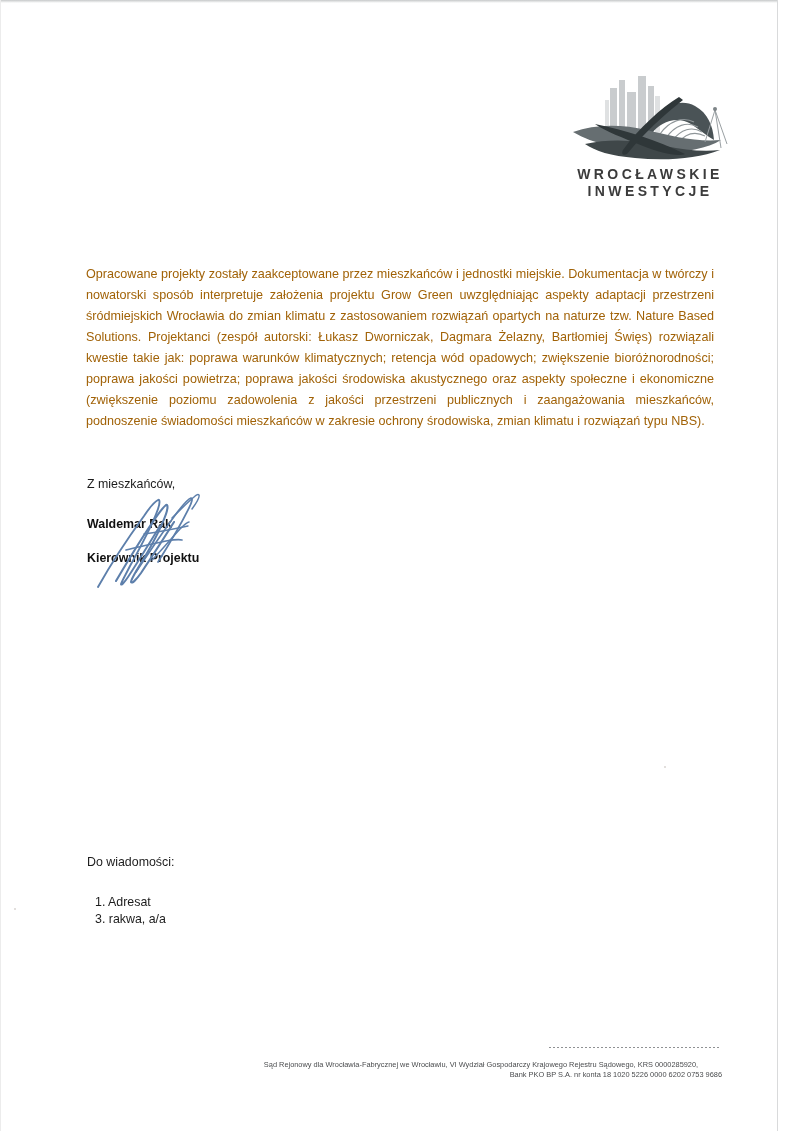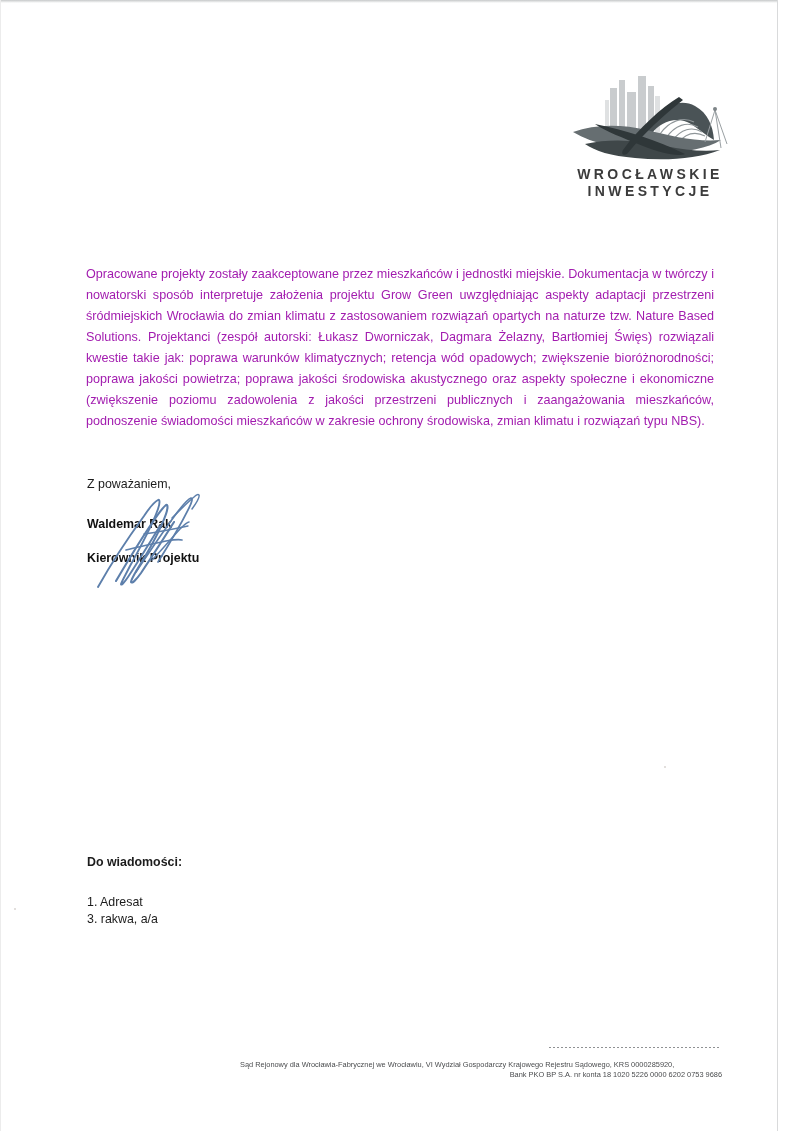--- a/index.html
+++ b/index.html
@@ -70,21 +70,21 @@
   }
 
   
   #body-paragraph {
     position: absolute;
     left: 86px;
     top: 264px;
     width: 628px;
     font-size: 12.6px;
     line-height: 21px;
-    color: #a21caf;
+    color: #a16207;
     text-align: justify;
     font-family: "Liberation Sans", sans-serif;
   }
 
   
   #signature-block {
     position: absolute;
     left: 87px;
     top: 474px;
     width: 300px;
@@ -119,23 +119,23 @@
 
   
   #cc-block {
     position: absolute;
     left: 87px;
     top: 852px;
     width: 300px;
     font-size: 12.4px;
     color: #1c1c1c;
   }
-  #cc-heading { line-height: 20px; font-weight: bold; }
+  #cc-heading { line-height: 20px; }
   #cc-list {
-    margin: 22px 0 0 0;
+    margin: 22px 0 0 8px;
     padding: 0;
     list-style: none;
     line-height: 17px;
   }
 
   
   #footer-dots {
     position: absolute;
     left: 548px;
     top: 1046px;
@@ -149,21 +149,21 @@
   #footer-text {
     position: absolute;
     left: 240px;
     top: 1060px;
     width: 482px;
     font-size: 7.4px;
     line-height: 9.6px;
     color: #4a4c4e;
     font-family: "Liberation Sans", sans-serif;
   }
-  .footer-line-1 { text-align: left; }
+  .footer-line-1 { text-align: center; }
   .footer-line-2 { text-align: center; }
   .footer-line-3 { text-align: right; }
 </style>
 </head>
 <body>
 
 <div id="page">
 
   <div class="scan-edge-top"></div>
   <div class="scan-edge-left"></div>
@@ -208,21 +208,21 @@
       </g>
       <circle cx="150" cy="43" r="2" fill="#7d8487"></circle>
     </svg>
     <div class="logo-word">WROCŁAWSKIE</div>
     <div class="logo-word">INWESTYCJE</div>
   </div>
 
   <div id="body-paragraph">Opracowane projekty zostały zaakceptowane przez mieszkańców i jednostki miejskie. Dokumentacja  w twórczy i nowatorski sposób interpretuje założenia projektu Grow Green uwzględniając aspekty adaptacji przestrzeni śródmiejskich Wrocławia do zmian klimatu z zastosowaniem rozwiązań opartych na naturze tzw. Nature Based Solutions. Projektanci (zespół autorski: Łukasz Dworniczak, Dagmara Żelazny, Bartłomiej Święs) rozwiązali kwestie takie jak: poprawa warunków  klimatycznych; retencja wód opadowych; zwiększenie bioróżnorodności; poprawa jakości powietrza; poprawa jakości środowiska akustycznego oraz aspekty społeczne i ekonomiczne (zwiększenie poziomu zadowolenia z jakości przestrzeni publicznych i  zaangażowania mieszkańców, podnoszenie świadomości mieszkańców  w zakresie ochrony środowiska, zmian klimatu i rozwiązań typu NBS).</div>
 
   <div id="signature-block">
-    <div class="sig-regards">Z poważaniem,</div>
+    <div class="sig-regards">Z mieszkańców,</div>
     <div class="sig-name">Waldemar Rak</div>
     <div class="sig-title">Kierownik Projektu</div>
   </div>
 
   <svg id="signature-scrawl" viewBox="0 0 145 105" xmlns="http://www.w3.org/2000/svg">
     <g fill="none" stroke="#5d7fab" stroke-linecap="round" stroke-linejoin="round">
       <path d="M10 99 C24 74 40 50 56 28 C60 22 66 14 70 12 C72 11 72 15 70 21 C64 38 52 60 42 78 C38 86 34 93 33 96 C33 98 36 95 40 89 C50 74 62 54 72 38" stroke-width="1.9"></path>
       <path d="M28 93 C38 76 50 56 62 38 C68 29 74 20 78 17 C80 16 80 20 78 26 C72 43 60 64 50 80 C46 87 43 92 43 94 C44 96 48 92 53 85 C63 70 76 50 86 34" stroke-width="2.1"></path>
       <path d="M48 84 C60 66 74 45 88 26 C94 18 100 11 103 10 C105 10 104 14 101 20 C93 36 80 58 70 74" stroke-width="1.7"></path>
       <path d="M38 62 C50 59 64 56 78 53 C84 52 90 51 94 52" stroke-width="1.6"></path>

